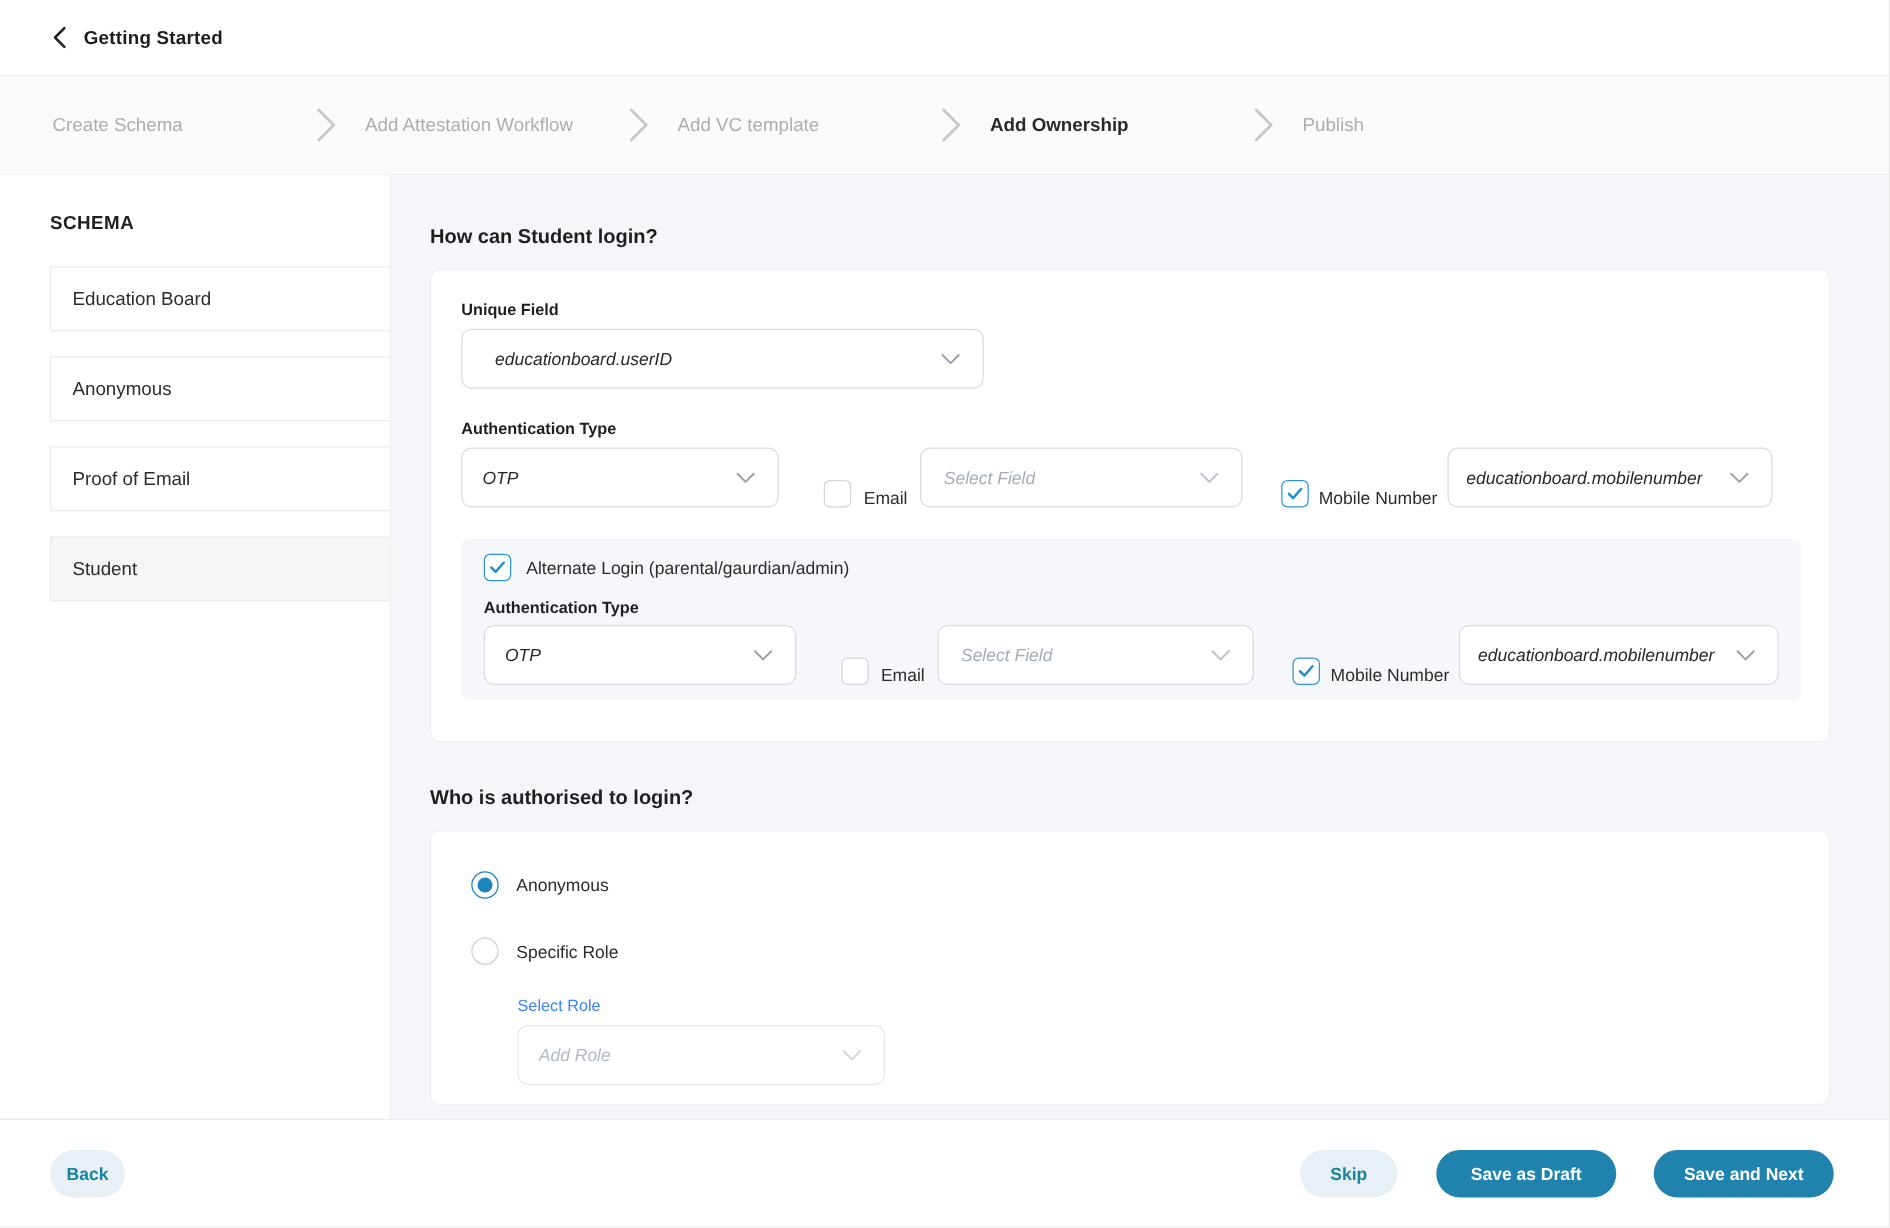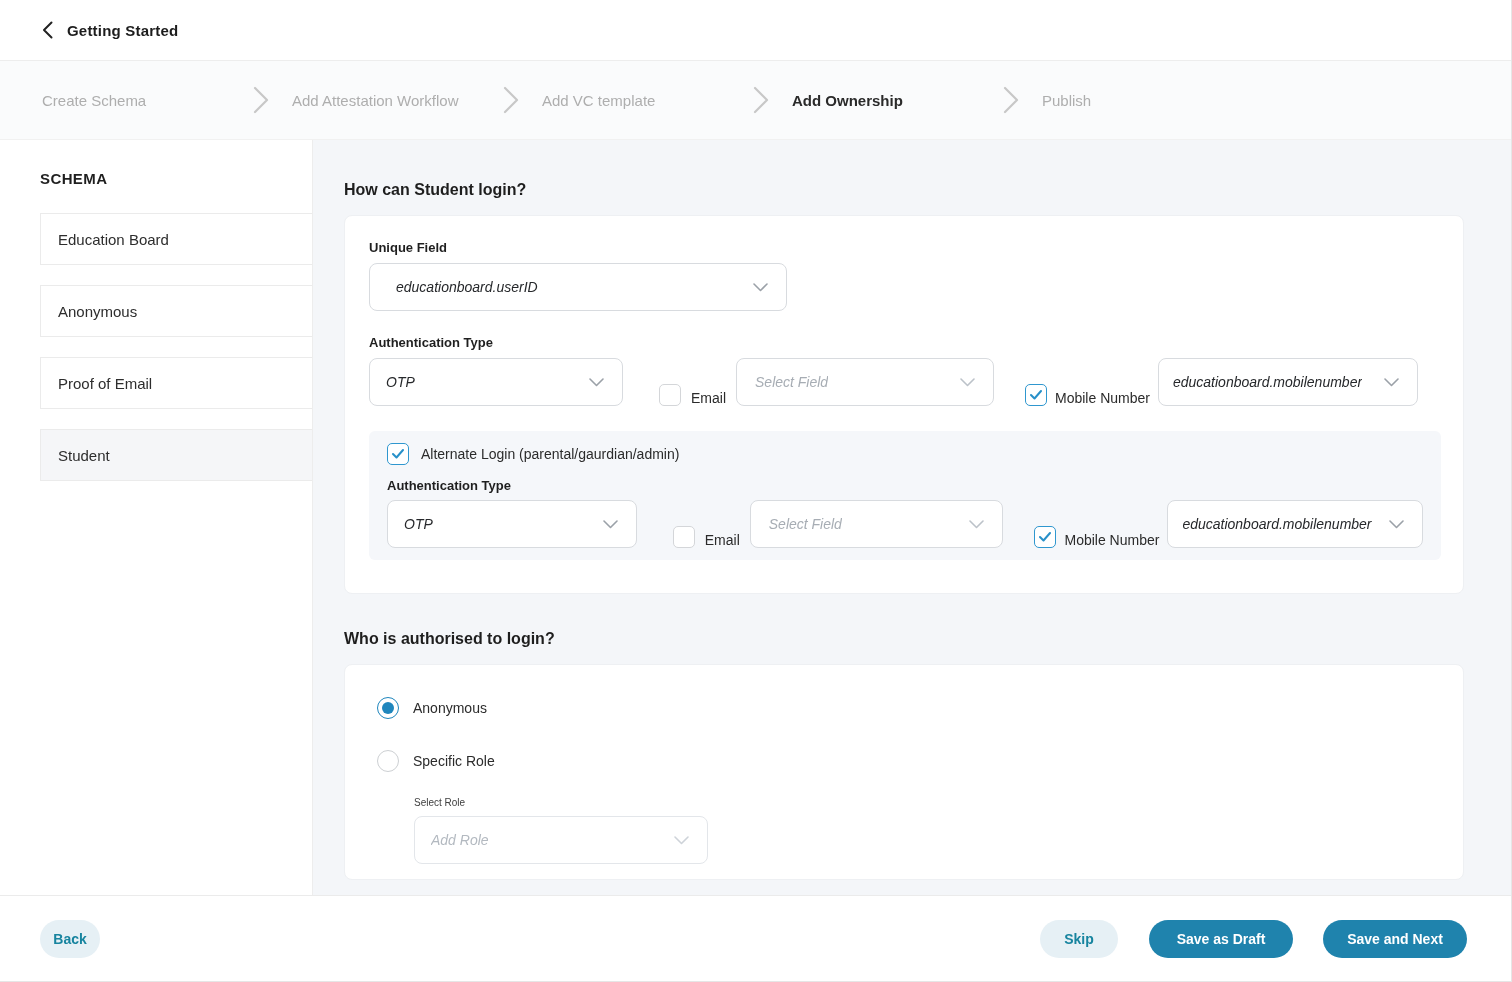--- a/index.html
+++ b/index.html
@@ -67,21 +67,21 @@
 
   .card-manage { padding:32px 24px 15px 32px; }
   .radio-row { display:flex; align-items:center; cursor:pointer; }
   .radio-row + .radio-row { margin-top:31px; }
   .radio { width:22px; height:22px; border-radius:50%; border:1.5px solid #cdd0d3; background:#fff; display:flex; align-items:center; justify-content:center; flex:0 0 auto; }
   .radio.selected { border-color:#1f86bd; }
   .radio-dot { display:none; width:12px; height:12px; border-radius:50%; background:#1f86bd; }
   .radio.selected .radio-dot { display:block; }
   .radio-label { font-size:14px; color:#2b2b2b; margin-left:14px; }
   .role-block { margin:25px 0 0 37px; }
-  .role-label { font-size:10px; color:#404040; margin-bottom:8px; }
+  .role-label { font-size:13px; color:#3b82f6; margin-bottom:8px; }
   .select-role { width:294px; padding-left:16px; }
 
   
   .footer { flex:0 0 86px; background:#fff; border-top:1px solid #ebebeb; display:flex; align-items:center; padding:0 44px 0 40px; }
   .btn { height:38px; border-radius:19px; display:inline-flex; align-items:center; justify-content:center; font-size:14px; font-weight:700; cursor:pointer; border:none; font-family:inherit; }
   .btn-ghost { background:#e6f0f5; color:#17849f; }
   .btn-primary { background:#1f83ad; color:#ffffff; }
   .btn-back { width:60px; }
   .btn-skip { width:78px; margin-left:auto; }
   .btn-draft { width:144px; margin-left:31px; }

